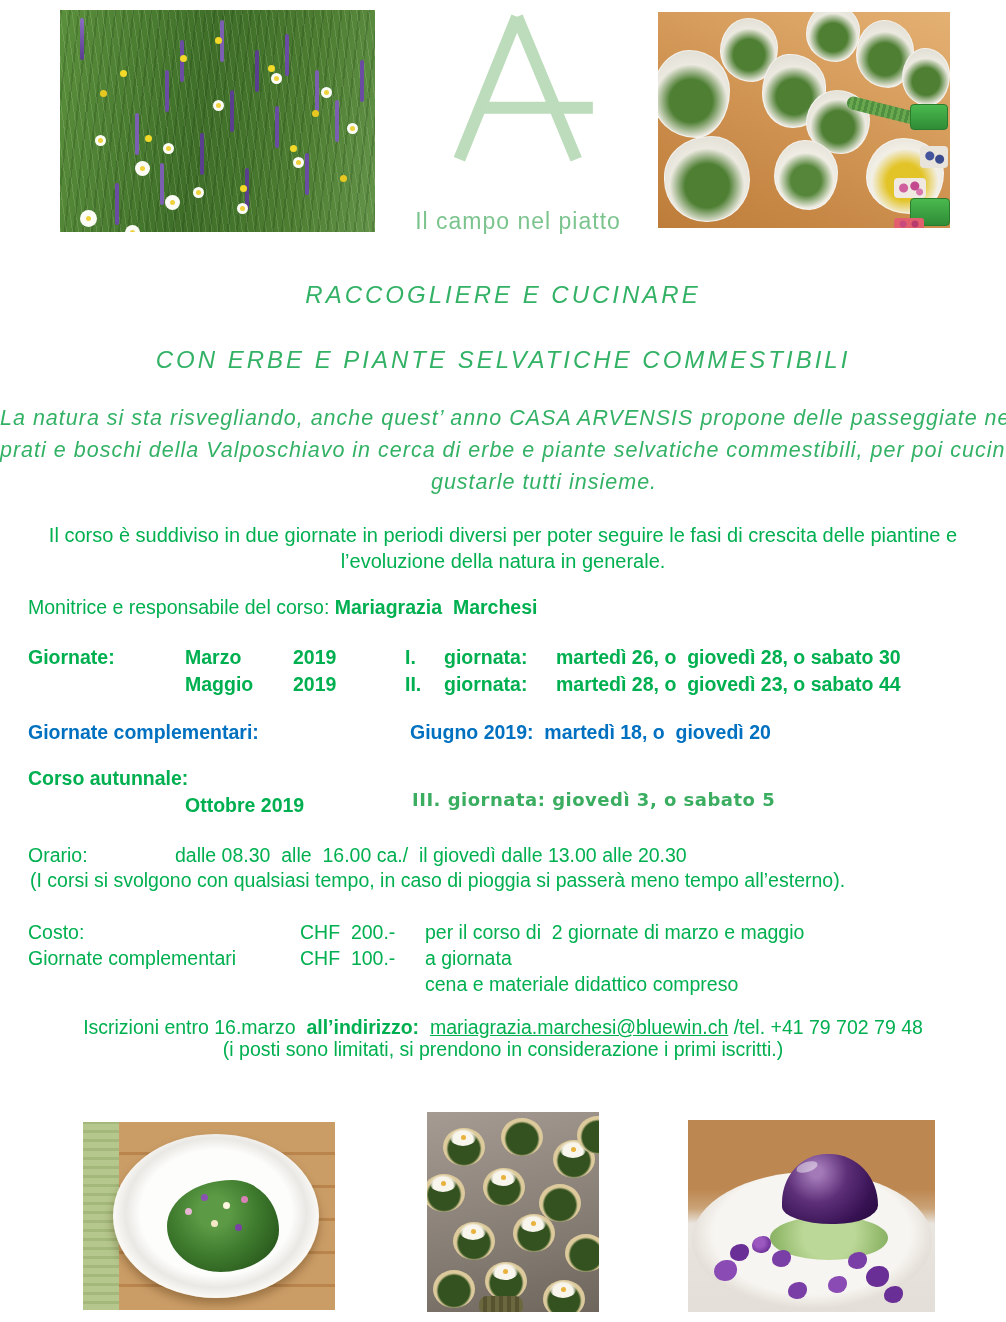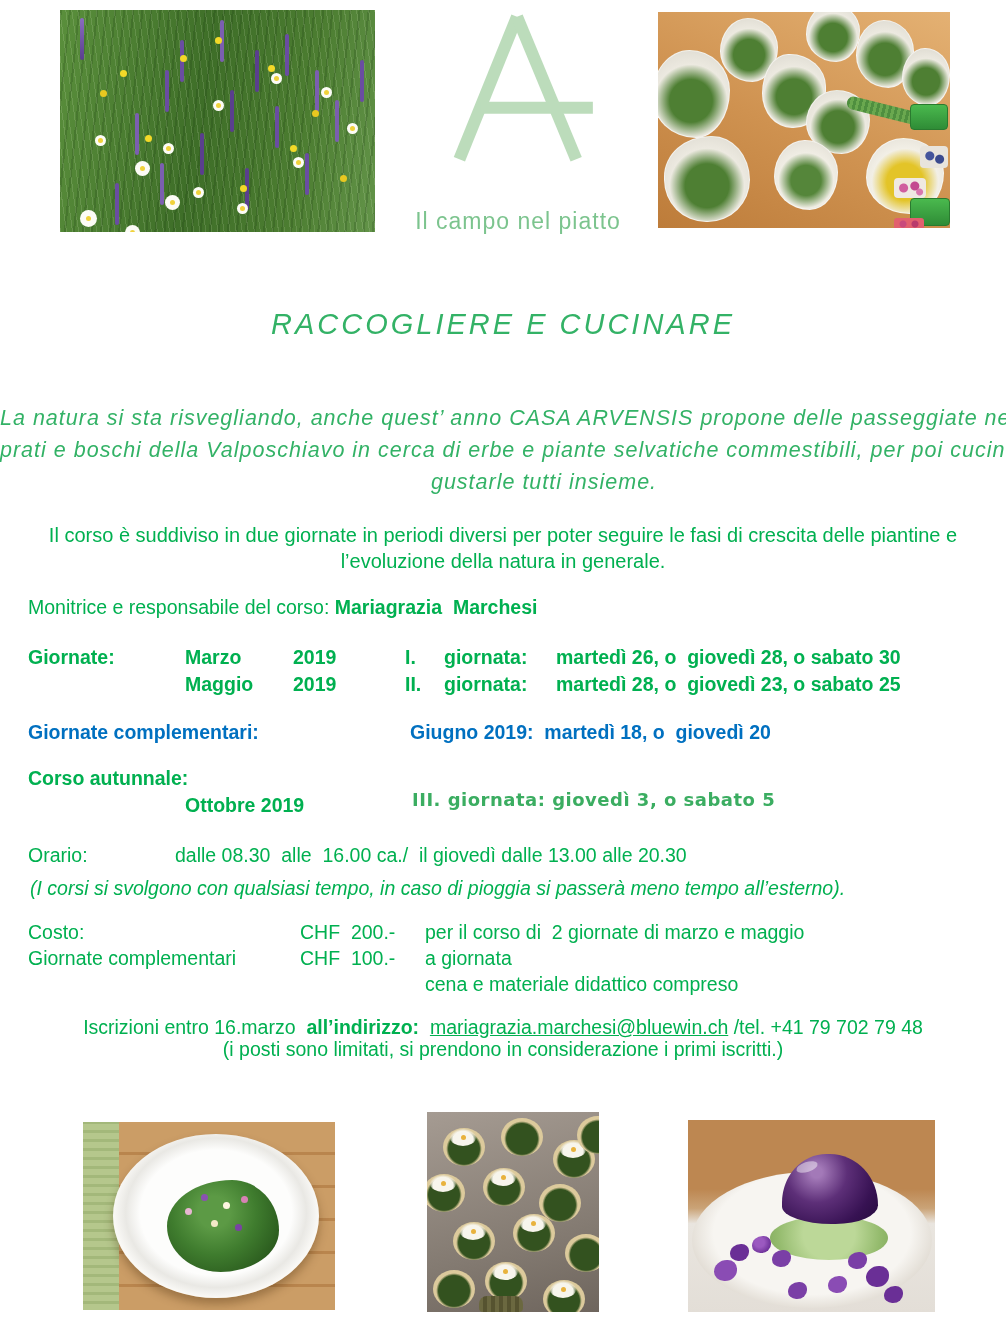--- a/index.html
+++ b/index.html
@@ -7,21 +7,21 @@
     position:relative;width:1006px;height:1322px;margin:0 auto;background:#fff;
     font-family:"Liberation Sans","DejaVu Sans",sans-serif;overflow:hidden;
   }
   .abs{position:absolute;white-space:pre;}
   .ctr{position:absolute;left:0;width:100%;text-align:center;white-space:pre;}
   .green{color:var(--green-body,#00B050);}
   .blue{color:var(--blue-accent,#0070C0);}
   .script{color:var(--green-script,#33B266);font-style:italic;letter-spacing:2px;}
   .b{font-weight:bold;}
   .body-txt{font-size:19.5px;line-height:23px;}
-  .title-txt{font-size:29px;letter-spacing:3px;margin-top:27px;}
+  .title-txt{font-size:24px;letter-spacing:3px;}
   .intro-txt{font-size:21.5px;letter-spacing:1px;}
 
   
   .logo-a{position:absolute;left:423px;top:12px;width:182px;height:152px;color:var(--logo-a,#BCDCBB);}
   .logo-name{position:absolute;left:395px;top:166px;width:246px;text-align:center;
     font-size:37px;font-weight:bold;letter-spacing:1px;color:var(--logo-name,#4CB266);}
   .logo-tagline{position:absolute;left:395px;top:208px;width:246px;text-align:center;
     font-size:23px;letter-spacing:1px;color:var(--logo-tagline,#7CC48E);}
 
   
@@ -134,21 +134,21 @@
     box-shadow:20px 14px 0 #7a3fa6,-22px 8px 0 #6a2f96,-36px 26px 0 2px #8a4cb4,
       96px 16px 0 #7a3fa6,116px 32px 0 2px #6a2f96,76px 40px 0 #8a4cb4,
       36px 46px 0 #7a3fa6,132px 50px 0 #6a2f96;}
 
   
   .logo-a svg{width:100%;height:100%;display:block;}
 
   .underline{text-decoration:underline;}
   .giornata3{font-family:"DejaVu Sans",sans-serif;font-size:18px;font-weight:bold;
     letter-spacing:.5px;color:var(--green-giornata3,#3BAD61);}
-  .note-it{font-style:italic;margin-top:8px;}
+  .note-it{}
   a.mail{color:var(--green-body,#00B050);}
 </style>
 </head>
 <body>
 
 <div class="page">
 
   <div class="photo meadow">
     <div class="m-spike"></div>
     <div class="m-daisy"></div>
@@ -178,20 +178,21 @@
     <div class="bag bag-yellow"></div>
     <div class="chives"></div>
     <div class="green-box gbox-1"></div>
     <div class="green-box gbox-2"></div>
     <div class="pink-bits"></div>
     <div class="blue-bits"></div>
     <div class="rose-bits"></div>
   </div>
 
   <div class="ctr script title-txt" style="top:281px;">RACCOGLIERE E CUCINARE</div>
+  <div class="ctr script title-txt" style="top:346px;">CON ERBE E PIANTE SELVATICHE COMMESTIBILI</div>
 
   <div class="ctr script intro-txt" style="top:406px;">La natura si sta risvegliando, anche quest’ anno CASA ARVENSIS propone delle passeggiate nei</div>
   <div class="ctr script intro-txt" style="top:438px;">prati e boschi della Valposchiavo in cerca di erbe e piante selvatiche commestibili, per poi cucinarle e</div>
   <div class="ctr script intro-txt" style="top:470px;margin-left:41px;">gustarle tutti insieme.</div>
 
   <div class="ctr green body-txt" style="top:524px;font-size:20px;">Il corso è suddiviso in due giornate in periodi diversi per poter seguire le fasi di crescita delle piantine e</div>
   <div class="ctr green body-txt" style="top:550px;font-size:20px;">l’evoluzione della natura in generale.</div>
 
   <div class="abs green body-txt" style="left:28px;top:596px;"><span>Monitrice e responsabile del corso: </span><span class="b">Mariagrazia  Marchesi</span></div>
 
@@ -200,21 +201,21 @@
   <div class="abs green body-txt b" style="left:185px;top:646px;">Marzo</div>
   <div class="abs green body-txt b" style="left:293px;top:646px;">2019</div>
   <div class="abs green body-txt b" style="left:405px;top:646px;">I.</div>
   <div class="abs green body-txt b" style="left:444px;top:646px;">giornata:</div>
   <div class="abs green body-txt b" style="left:556px;top:646px;">martedì 26, o  giovedì 28, o sabato 30</div>
 
   <div class="abs green body-txt b" style="left:185px;top:673px;">Maggio</div>
   <div class="abs green body-txt b" style="left:293px;top:673px;">2019</div>
   <div class="abs green body-txt b" style="left:405px;top:673px;">II.</div>
   <div class="abs green body-txt b" style="left:444px;top:673px;">giornata:</div>
-  <div class="abs green body-txt b" style="left:556px;top:673px;">martedì 28, o  giovedì 23, o sabato 25</div>
+  <div class="abs green body-txt b" style="left:556px;top:673px;">martedì 28, o  giovedì 23, o sabato 44</div>
 
   <div class="abs blue body-txt b" style="left:28px;top:721px;">Giornate complementari:</div>
   <div class="abs blue body-txt b" style="left:410px;top:721px;">Giugno 2019:  martedì 18, o  giovedì 20</div>
 
   <div class="abs green body-txt b" style="left:28px;top:767px;">Corso autunnale:</div>
   <div class="abs green body-txt b" style="left:185px;top:794px;">Ottobre 2019</div>
   <div class="abs giornata3" style="left:412px;top:789px;">III. giornata: giovedì 3, o sabato 5</div>
 
   <div class="abs green body-txt" style="left:28px;top:844px;">Orario:</div>
   <div class="abs green body-txt" style="left:175px;top:844px;">dalle 08.30  alle  16.00 ca./  il giovedì dalle 13.00 alle 20.30</div>

